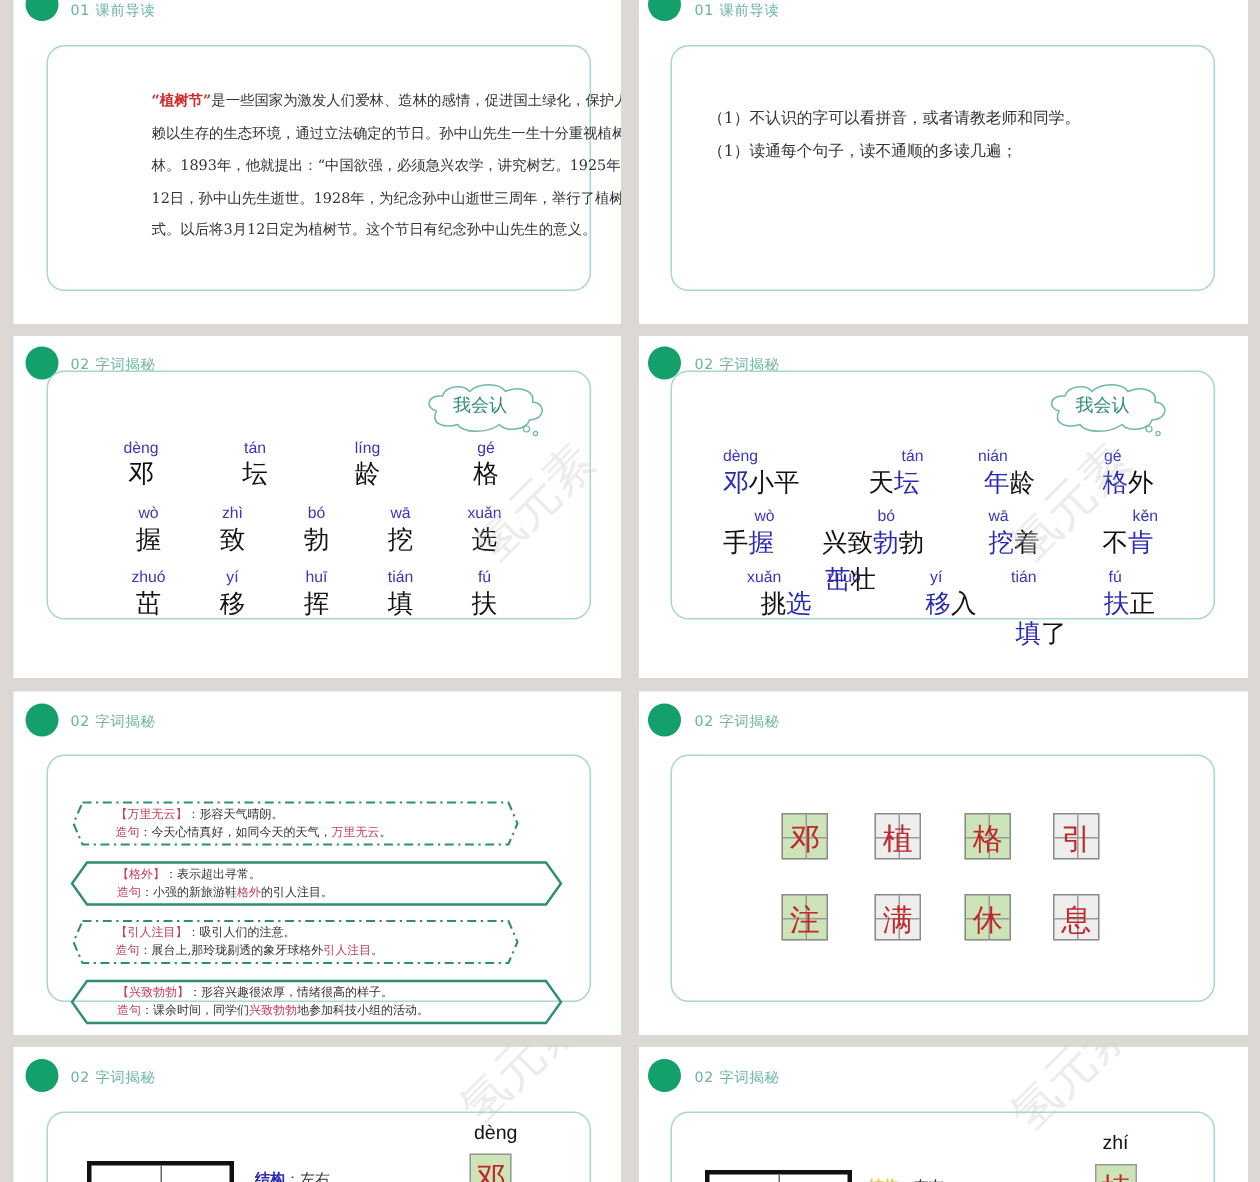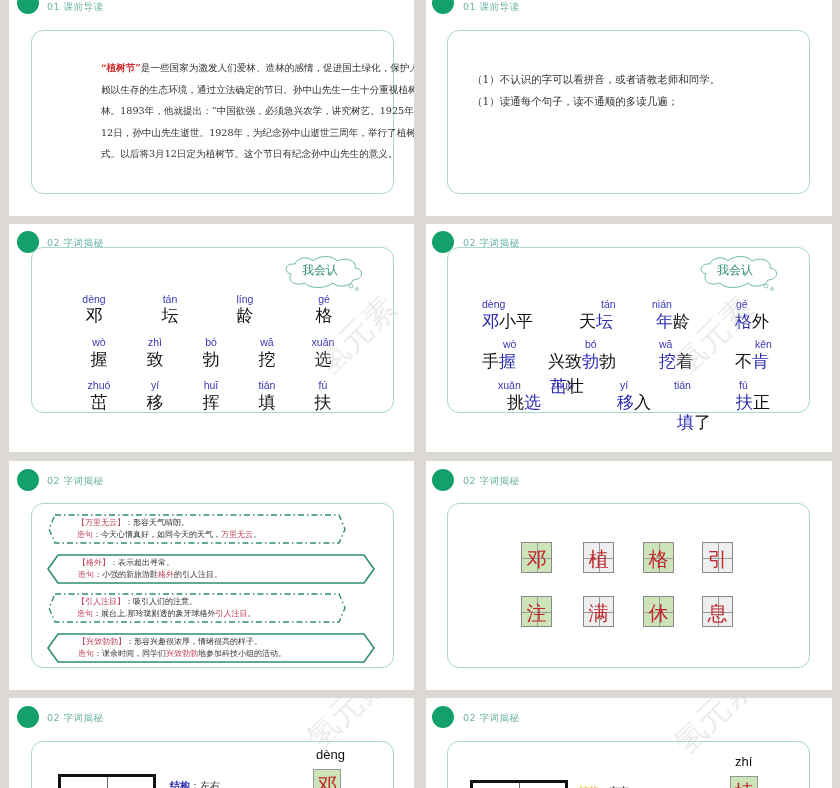--- a/index.html
+++ b/index.html
@@ -24,21 +24,21 @@
 
   .steps { position: absolute; left: 46px; top: 71px; font-size: 10.5px; line-height: 21.5px; color: #333; font-family: "DejaVu Serif", serif; }
 
   .cloud { position: absolute; width: 78px; height: 30px; }
   .cloud-text { position: absolute; left: 0; top: 6px; width: 78px; text-align: center; font-size: 12px; color: #2e8e6e; font-family: "DejaVu Serif", serif; }
 
   .py { position: absolute; font-size: 10.5px; color: #3a37b8; font-family: "Liberation Sans", sans-serif; text-align: center; white-space: nowrap; }
   .hz { position: absolute; font-size: 17px; color: #111; text-align: center; white-space: nowrap; font-family: "DejaVu Sans", sans-serif; }
   .hz .b { color: #2a2ab0; }
 
-  .hex { position: absolute; left: 37px; width: 330px; height: 30px; }
+  .hex { position: absolute; left: 37px; width: 330px; height: 30px; margin-top: 20px; }
   .hex svg { position: absolute; left: 0; top: 0; }
   .hex-text { position: absolute; left: 38px; top: 4px; font-size: 8px; line-height: 12px; color: #333; font-family: "DejaVu Serif", serif; white-space: nowrap; }
   .hex-text .r { color: #c0405a; }
 
   .grid { position: absolute; width: 31px; height: 31px; border: 1px solid #8a8a8a; }
   .grid.green { background: #cde3b8; }
   .grid.gray { background: #eeeeee; }
   .grid::before { content: ""; position: absolute; left: 50%; top: 0; bottom: 0; border-left: 1px solid #9a9a9a; }
   .grid::after { content: ""; position: absolute; top: 50%; left: 0; right: 0; border-top: 1px solid #9a9a9a; }
   .grid span { position: absolute; left: 0; top: 3px; width: 100%; text-align: center; font-size: 20px; color: #c0282d; z-index: 2; font-family: "DejaVu Serif", serif; }

